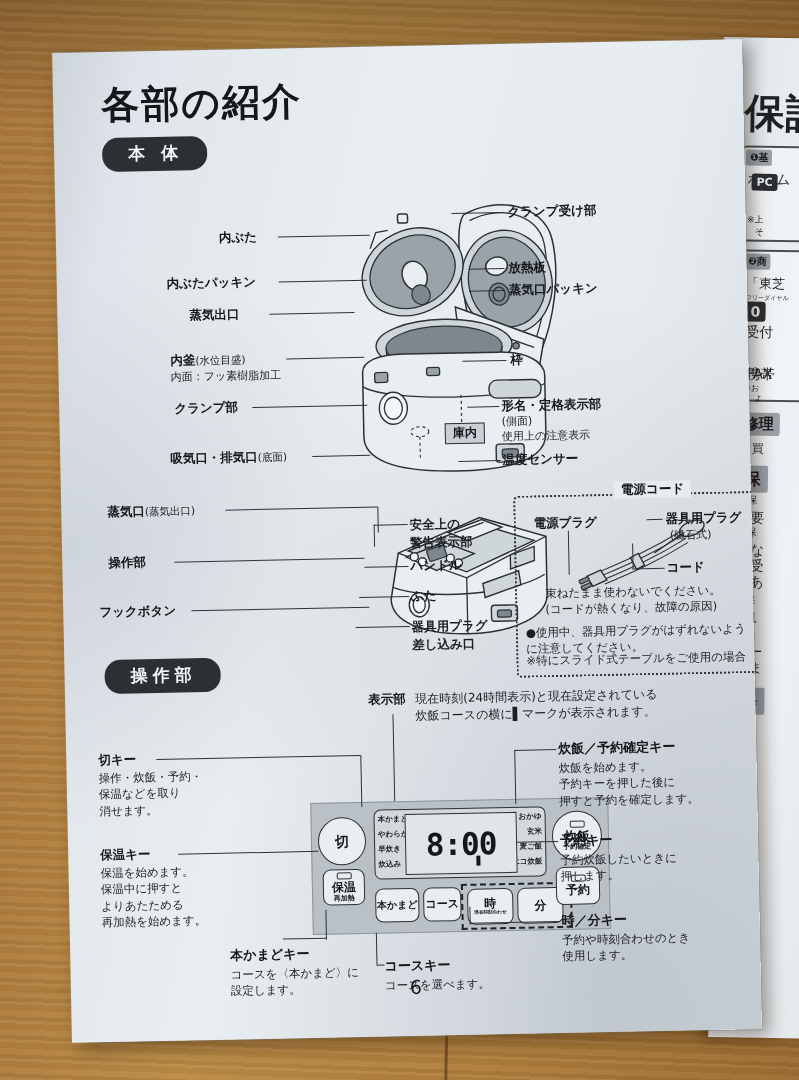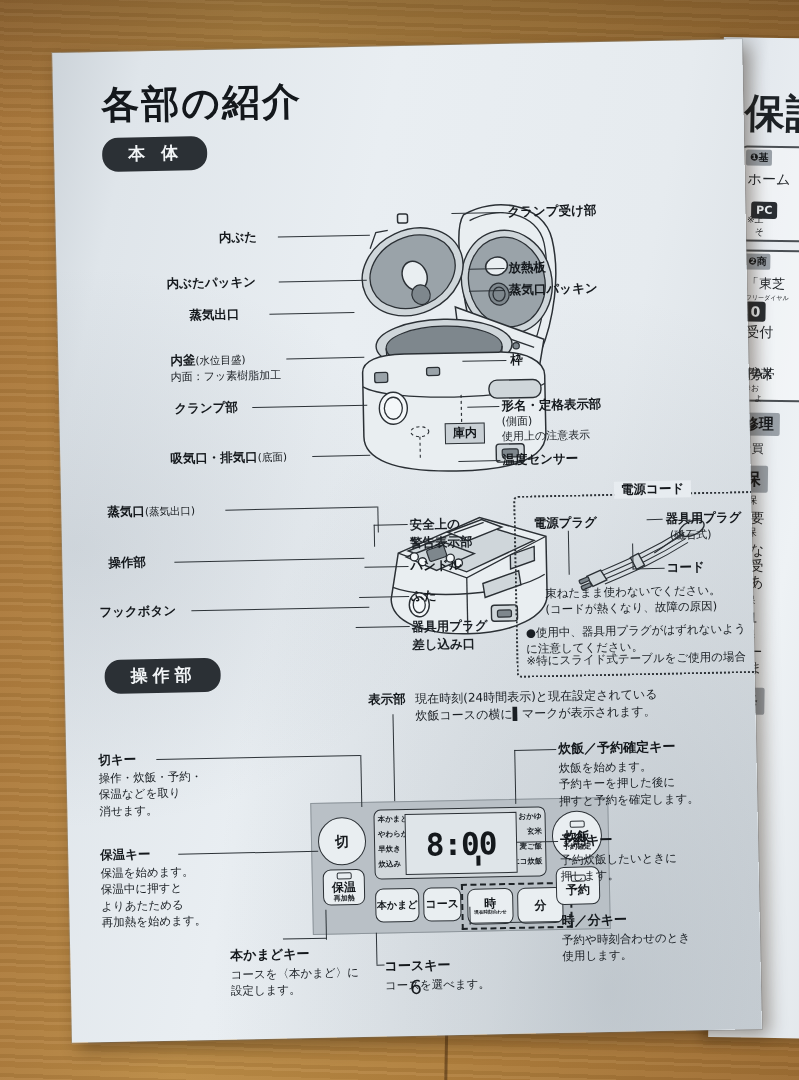--- a/index.html
+++ b/index.html
@@ -110,21 +110,21 @@
 
 <div id="desk"></div>
 <div id="deskseam"></div>
 
 <div id="rightpage">
   <div class="rp-title">保証</div>
 
   <div class="rp-box" style="top:108px;width:100px;height:92px;"></div>
   <div class="rp-hd" style="left:24px;top:112px;">❶基</div>
   <div class="rp-t" style="left:26px;top:133px;">ホーム</div>
-  <div class="rp-chip" style="left:30px;top:164px;">PC</div>
+  <div class="rp-chip" style="left:30px;top:136px;">PC</div>
   <div class="rp-t" style="left:26px;top:176px;font-size:9px;">※上</div>
   <div class="rp-t" style="left:34px;top:188px;font-size:9px;">そ</div>
 
   <div class="rp-box" style="top:212px;width:100px;height:148px;"></div>
   <div class="rp-hd" style="left:24px;top:216px;">❷商</div>
   <div class="rp-t rp-bold" style="left:26px;top:237px;font-size:13px;">「東芝</div>
   <div class="rp-t" style="left:26px;top:256px;font-size:6px;">フリーダイヤル</div>
   <div class="rp-chip" style="left:26px;top:264px;font-size:14px;">0</div>
   <div class="rp-t" style="left:26px;top:286px;">受付</div>
   <div class="rp-t" style="left:28px;top:328px;">携帯</div>

